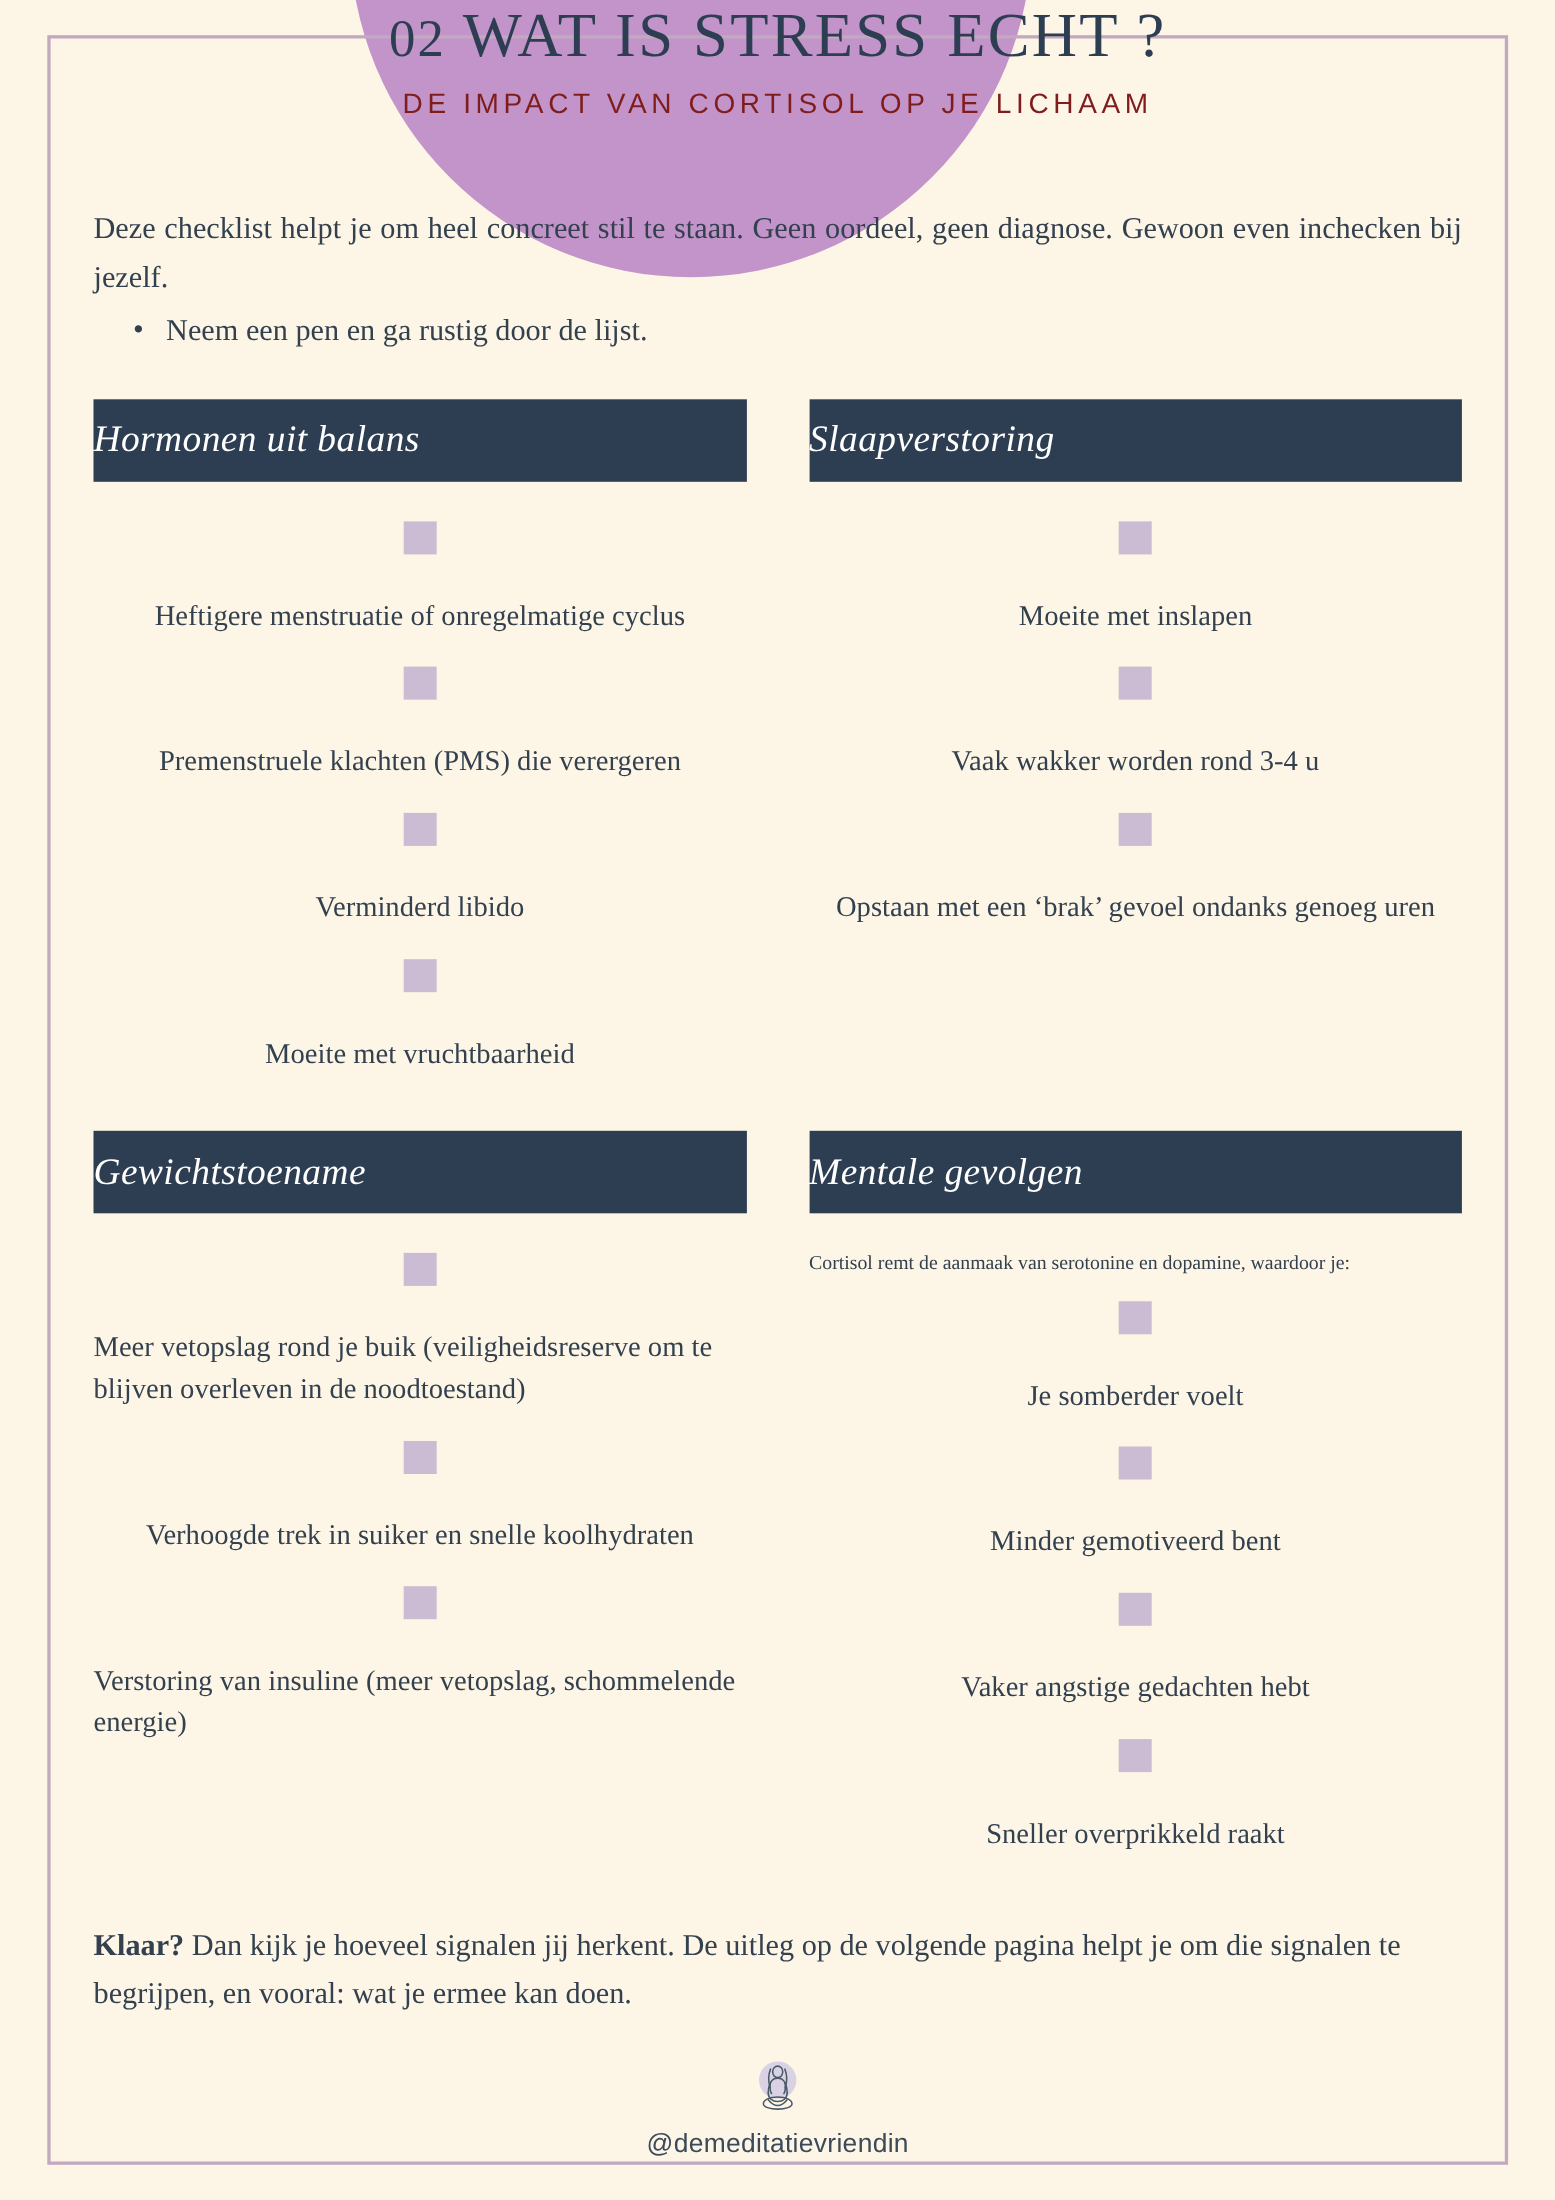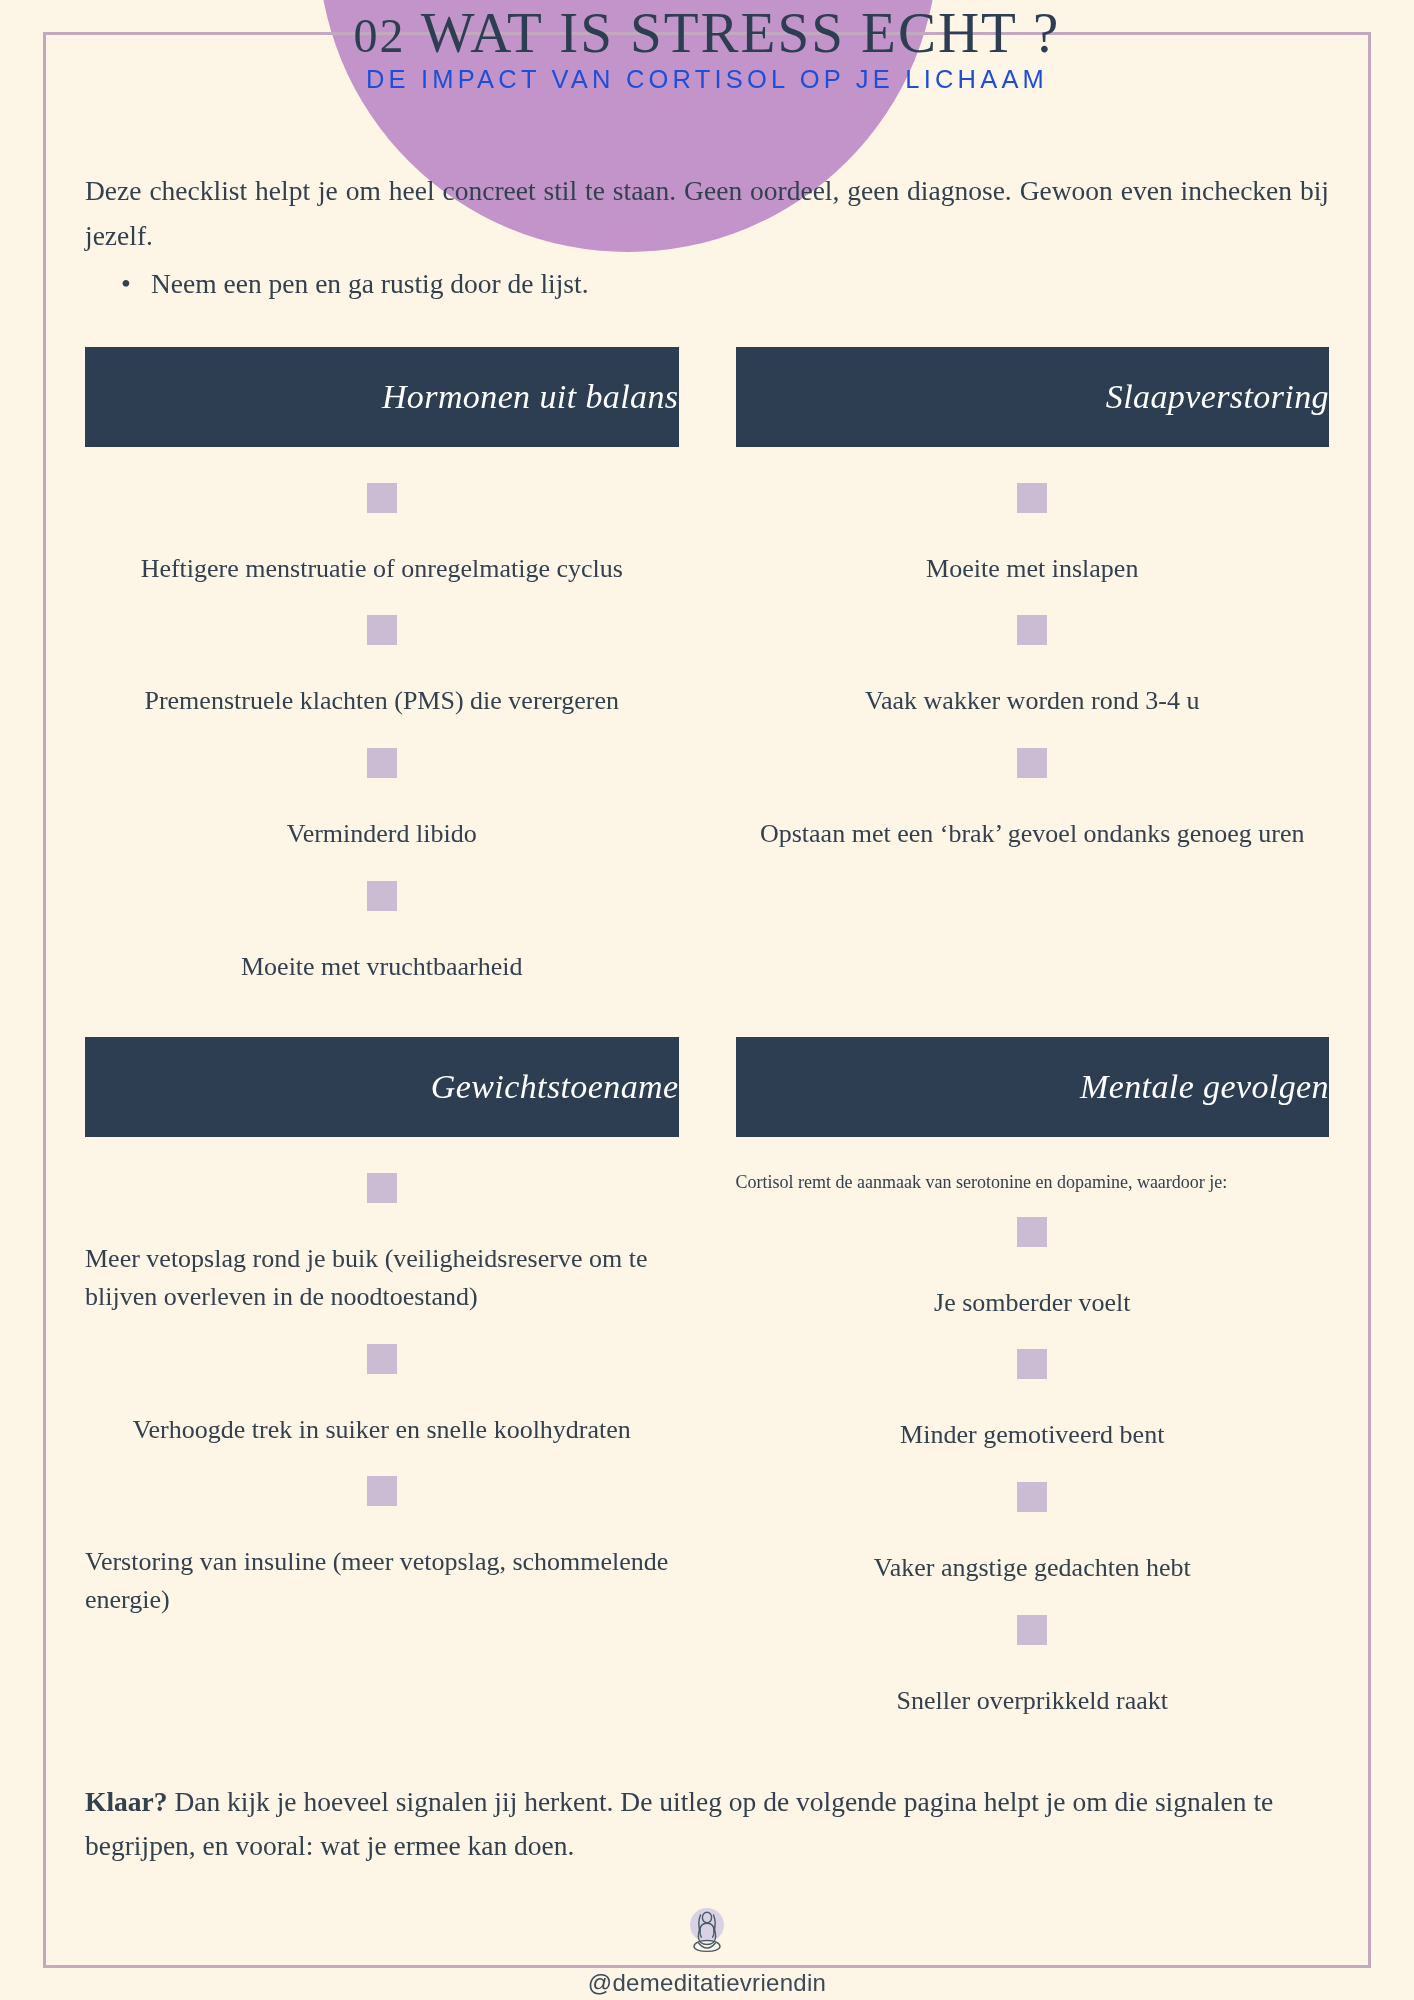--- a/index.html
+++ b/index.html
@@ -55,24 +55,25 @@
   .title {
     font-family: "Liberation Serif", serif;
     font-size: 57px;
     letter-spacing: 2px;
     color: #2e3e52;
     white-space: nowrap;
   }
   .title .num { font-size: 48px; }
 
   .subtitle {
+    margin-top: 16px;
     font-family: "Liberation Sans", sans-serif;
     font-size: 25.5px;
     letter-spacing: 4.2px;
-    color: #1d4ed8;
+    color: #7f1d1d;
     white-space: nowrap;
   }
 
   
   .intro {
     margin-top: 75px;
     font-size: 27.5px;
     line-height: 1.62;
     color: #33414f;
     text-align: justify;
@@ -106,24 +107,24 @@
     grid-template-columns: 1fr 1fr;
     column-gap: 57px;
     margin-top: 40px;
   }
 
   .card { display: block; }
   .card.pad-top { margin-top: 38px; }
 
   .card-header {
     background: #2e3e52;
-    height: 100px;
+    height: 75px;
     display: flex;
     align-items: center;
-    justify-content: flex-end;
+    justify-content: flex-start;
     text-align: center;
   }
   .card-header span {
     color: #ffffff;
     font-style: italic;
     font-size: 34px;
     letter-spacing: 0.4px;
   }
 
   .card-body { padding-top: 22px; }

